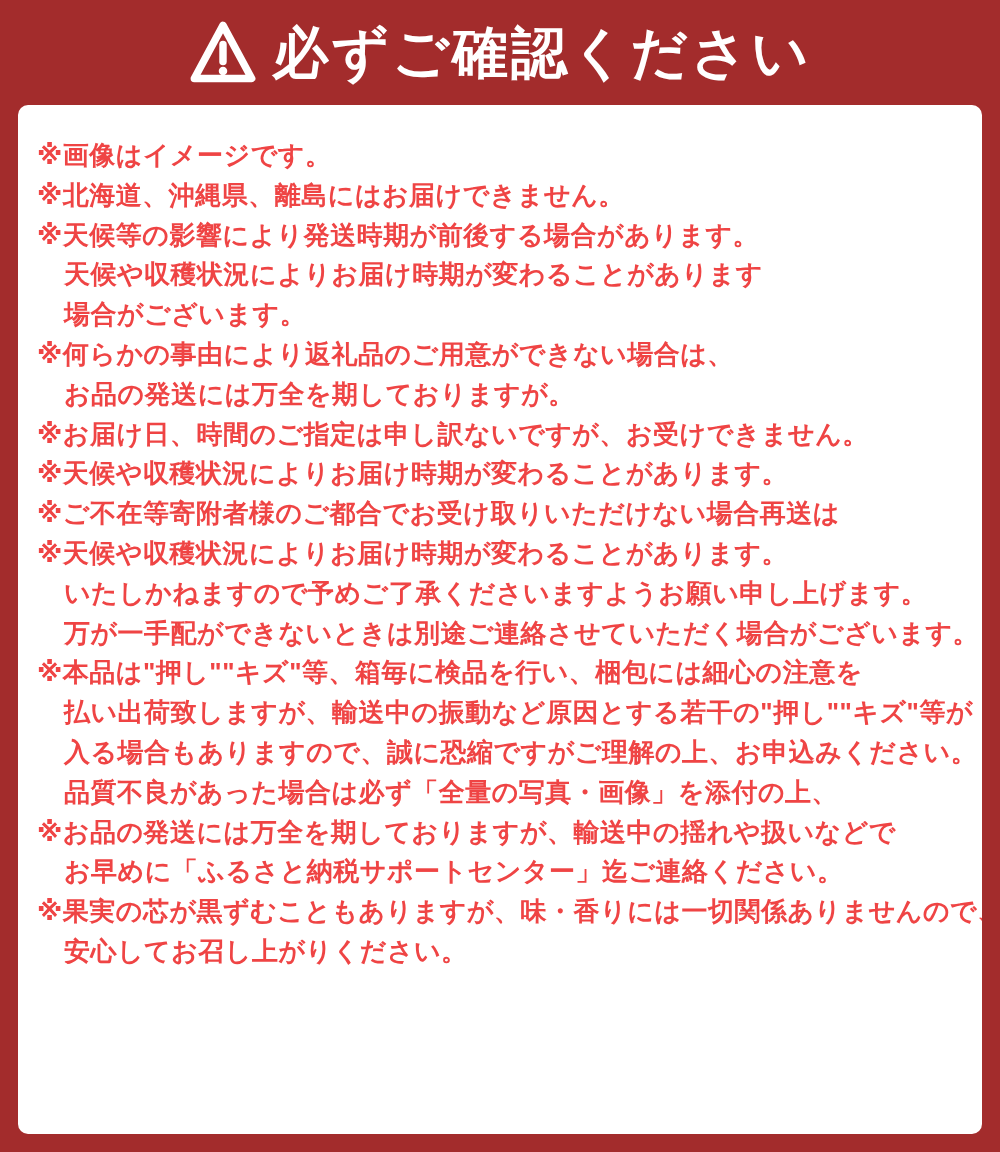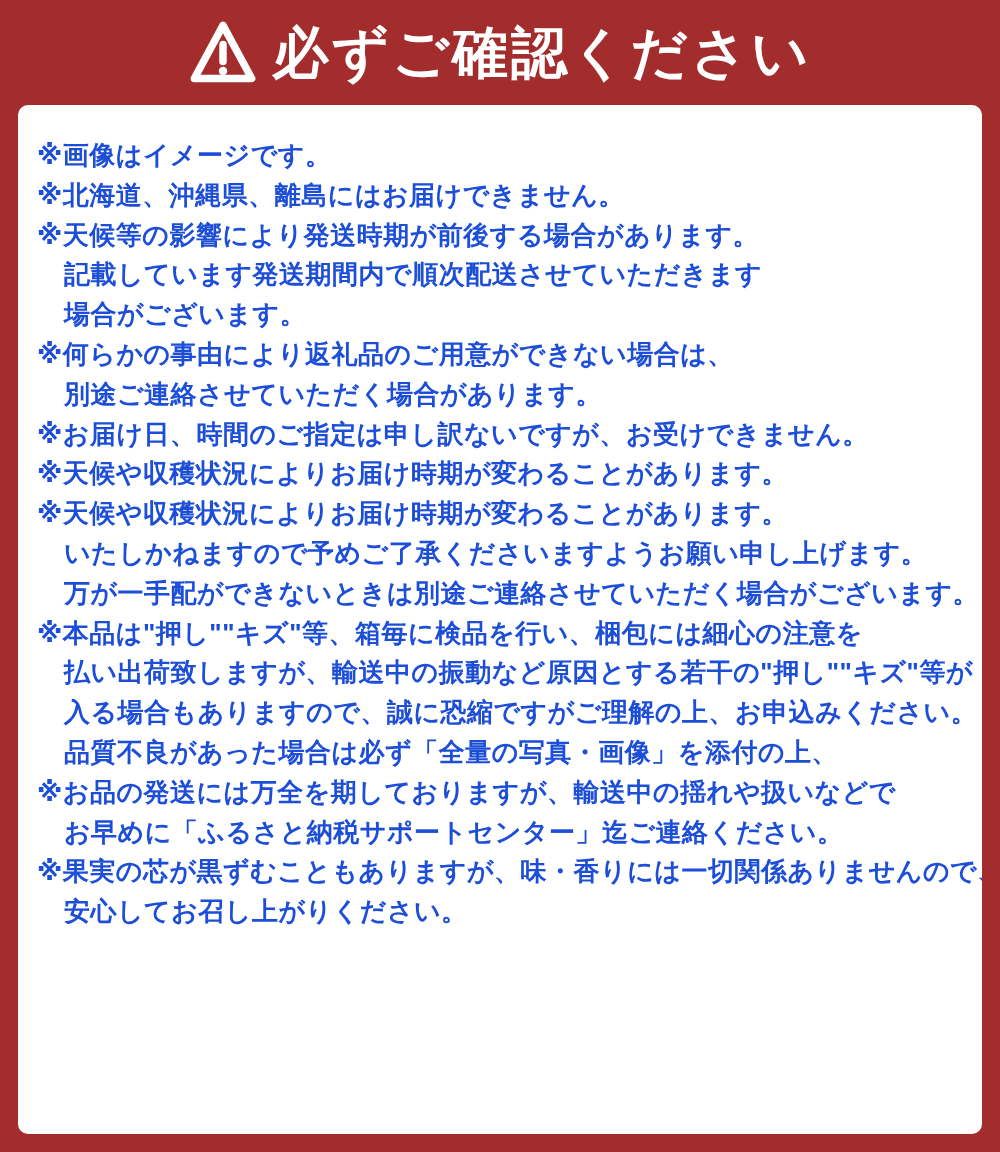--- a/index.html
+++ b/index.html
@@ -48,21 +48,21 @@
     flex: 1 1 auto;
     background: #ffffff;
     border-radius: 10px;
     box-sizing: border-box;
     padding: 31px 14px 0 19px;
     overflow: hidden;
   }
   .line {
     font-size: 26px;
     font-weight: bold;
-    color: #1d4ed8;
+    color: #ef4444;
     line-height: 39.8px;
     letter-spacing: 0.5px;
     white-space: nowrap;
   }
   .line.indent {
     padding-left: 27px;
   }
 </style>
 </head>
 <body>
@@ -75,26 +75,27 @@
       <line x1="32" y1="24" x2="32" y2="40" stroke="#ffffff" stroke-width="7" stroke-linecap="round"></line>
       <circle cx="32" cy="49" r="4" fill="#ffffff"></circle>
     </svg>
     <h1 class="title">必ずご確認ください</h1>
   </div>
 
   <div class="panel">
     <div class="line">※画像はイメージです。</div>
     <div class="line">※北海道、沖縄県、離島にはお届けできません。</div>
     <div class="line">※天候等の影響により発送時期が前後する場合があります。</div>
-    <div class="line indent">記載しています発送期間内で順次配送させていただきます</div>
+    <div class="line indent">天候や収穫状況によりお届け時期が変わることがあります</div>
     <div class="line indent">場合がございます。</div>
     <div class="line">※何らかの事由により返礼品のご用意ができない場合は、</div>
-    <div class="line indent">別途ご連絡させていただく場合があります。</div>
+    <div class="line indent">お品の発送には万全を期しておりますが。</div>
     <div class="line">※お届け日、時間のご指定は申し訳ないですが、お受けできません。</div>
     <div class="line">※天候や収穫状況によりお届け時期が変わることがあります。</div>
+    <div class="line">※ご不在等寄附者様のご都合でお受け取りいただけない場合再送は</div>
     <div class="line">※天候や収穫状況によりお届け時期が変わることがあります。</div>
     <div class="line indent">いたしかねますので予めご了承くださいますようお願い申し上げます。</div>
     <div class="line indent">万が一手配ができないときは別途ご連絡させていただく場合がございます。</div>
     <div class="line">※本品は"押し""キズ"等、箱毎に検品を行い、梱包には細心の注意を</div>
     <div class="line indent">払い出荷致しますが、輸送中の振動など原因とする若干の"押し""キズ"等が</div>
     <div class="line indent">入る場合もありますので、誠に恐縮ですがご理解の上、お申込みください。</div>
     <div class="line indent">品質不良があった場合は必ず「全量の写真・画像」を添付の上、</div>
     <div class="line">※お品の発送には万全を期しておりますが、輸送中の揺れや扱いなどで</div>
     <div class="line indent">お早めに「ふるさと納税サポートセンター」迄ご連絡ください。</div>
     <div class="line">※果実の芯が黒ずむこともありますが、味・香りには一切関係ありませんので、</div>

